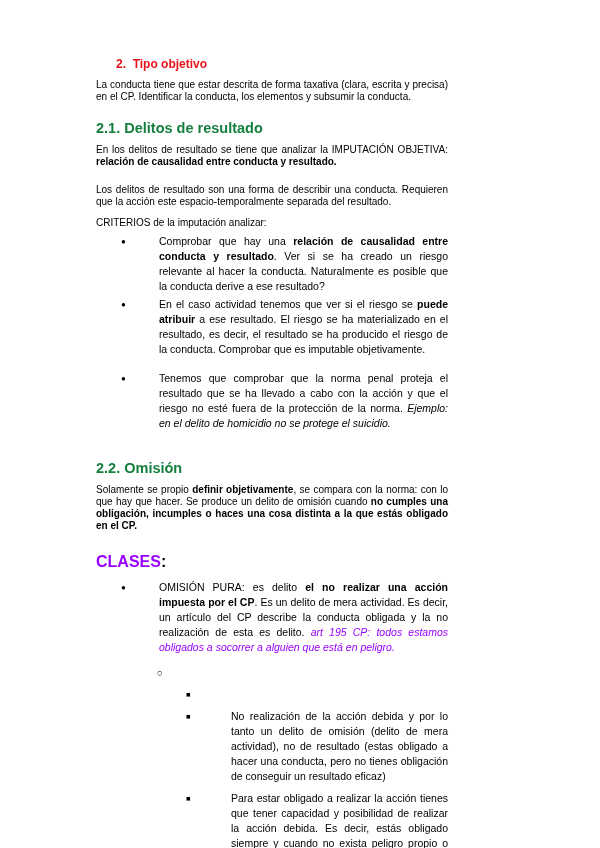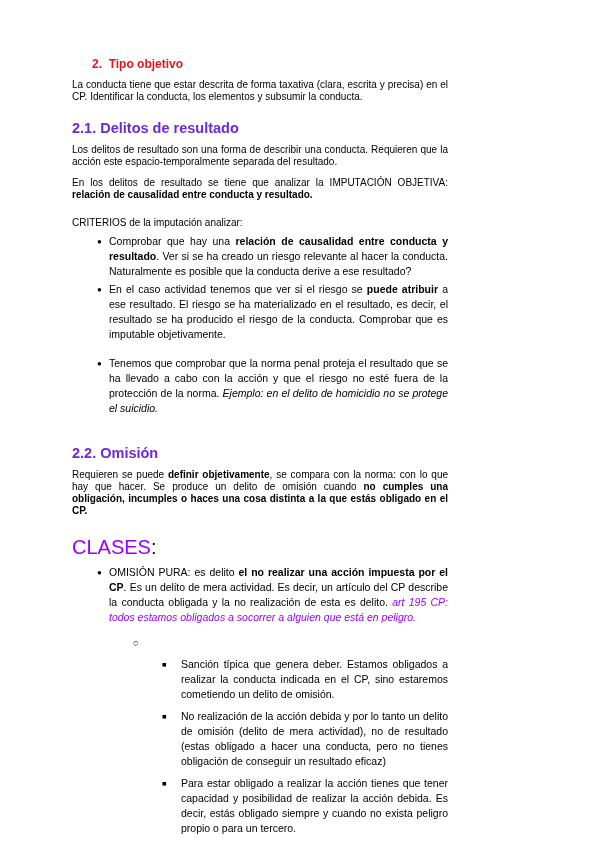--- a/index.html
+++ b/index.html
@@ -4,50 +4,50 @@
 <style>
   * { margin: 0; padding: 0; box-sizing: border-box; }
   html, body { background: #ffffff; }
   body {
     width: 600px; height: 848px;
     font-family: "Liberation Sans", "DejaVu Sans", sans-serif;
     color: #000000;
   }
   .page {
     width: 520px; height: 848px;
-    padding: 56px 72px 0 72px;
+    padding: 56px 72px 0 96px;
     background: #ffffff;
     overflow: hidden;
   }
   .h-title {
     color: #e8131a; font-weight: bold; font-size: 12px; line-height: 16px;
     margin: 0 0 7px 20px; white-space: pre-wrap;
   }
   .h2 {
-    color: #6d28d9; font-weight: bold; font-size: 14.5px; line-height: 19px;
+    color: #15803d; font-weight: bold; font-size: 14.5px; line-height: 19px;
     margin-bottom: 6px;
   }
   .h2.mt { margin-top: 14px; }
   .h2.mt-big { margin-top: 28px; }
-  .h-clases { font-size: 20px; line-height: 20px; font-weight: normal; margin-bottom: 8px; }
+  .h-clases { font-size: 16px; line-height: 20px; font-weight: bold; margin-bottom: 8px; }
   .h-clases .purple { color: #9900ff; }
   .para {
     font-size: 10px; line-height: 12px; text-align: justify;
   }
   .mb-sm  { margin-bottom: 5px; }
   .mb-med { margin-bottom: 9px; }
   .mb-big { margin-bottom: 16px; }
   .mb-sec { margin-bottom: 20px; }
   .b { font-weight: bold; }
   .i { font-style: italic; }
   .purple { color: #9900ff; }
   .li {
     display: flex; font-size: 10.5px; line-height: 15px;
   }
-  .li .tx { flex: 1; text-align: justify; }
+  .li .tx { flex: 1; text-align: justify; margin-left: 26px; }
   .li .mk { flex: none; line-height: 15px; }
   .l1 { padding-left: 25px; margin-bottom: 3px; }
   .l1 .mk { width: 12px; font-size: 8px; }
   .l2 { padding-left: 61px; margin-bottom: 7px; }
   .l2 .mk { width: 13px; font-size: 9.5px; }
   .l3 { padding-left: 90px; margin-bottom: 7px; }
   .l3 .mk { width: 19px; font-size: 7.5px; }
   .gap-before { margin-top: 14px; }
   .after-bullets { margin-bottom: 10px; }
 </style>
@@ -55,59 +55,58 @@
 <body>
 
 <div class="page">
 
   <div class="h-title">2.  Tipo objetivo</div>
 
   <p class="para mb-big">La conducta tiene que estar descrita de forma taxativa (clara, escrita y precisa) en el CP. Identificar la conducta, los elementos y subsumir la conducta.</p>
 
   <div class="h2 mt">2.1. Delitos de resultado</div>
 
+  <p class="para mb-big"><span>En los delitos de resultado se tiene que analizar la IMPUTACIÓN OBJETIVA: </span><span class="b">relación de causalidad entre conducta y resultado.</span></p>
+
   <p class="para mb-med">Los delitos de resultado son una forma de describir una conducta. Requieren que la acción este espacio-temporalmente separada del resultado.</p>
-
-  <p class="para mb-big"><span>En los delitos de resultado se tiene que analizar la IMPUTACIÓN OBJETIVA: </span><span class="b">relación de causalidad entre conducta y resultado.</span></p>
 
   <p class="para mb-sm">CRITERIOS de la imputación analizar:</p>
 
   <div class="li l1">
     <span class="mk">●</span>
     <div class="tx"><span>Comprobar que hay una </span><span class="b">relación de causalidad entre conducta y resultado</span><span>. Ver si se ha creado un riesgo relevante al hacer la conducta. Naturalmente es posible que la conducta derive a ese resultado?</span></div>
   </div>
 
   <div class="li l1">
     <span class="mk">●</span>
     <div class="tx"><span>En el caso actividad tenemos que ver si el riesgo se </span><span class="b">puede atribuir</span><span> a ese resultado. El riesgo se ha materializado en el resultado, es decir, el resultado se ha producido el riesgo de la conducta. Comprobar que es imputable objetivamente.</span></div>
   </div>
 
   <div class="li l1 gap-before">
     <span class="mk">●</span>
     <div class="tx"><span>Tenemos que comprobar que la norma penal proteja el resultado que se ha llevado a cabo con la acción y que el riesgo no esté fuera de la protección de la norma. </span><span class="i">Ejemplo: en el delito de homicidio no se protege el suicidio.</span></div>
   </div>
 
   <div class="h2 mt-big">2.2. Omisión</div>
 
-  <p class="para mb-sec"><span>Requieren se puede </span><span class="b">definir objetivamente</span><span>, se compara con la norma: con lo que hay que hacer. Se produce un delito de omisión cuando </span><span class="b">no cumples una obligación, incumples o haces una cosa distinta a la que estás obligado en el CP.</span></p>
+  <p class="para mb-sec"><span>Solamente se propio </span><span class="b">definir objetivamente</span><span>, se compara con la norma: con lo que hay que hacer. Se produce un delito de omisión cuando </span><span class="b">no cumples una obligación, incumples o haces una cosa distinta a la que estás obligado en el CP.</span></p>
 
   <div class="h-clases"><span class="purple">CLASES</span><span>:</span></div>
 
   <div class="li l1 after-bullets">
     <span class="mk">●</span>
     <div class="tx"><span>OMISIÓN PURA:  es delito </span><span class="b">el no realizar una acción impuesta por el CP</span><span>. Es un delito de mera actividad. Es decir, un artículo del CP describe la conducta obligada y la no realización de esta es delito. </span><span class="i purple">art 195 CP: todos estamos obligados a socorrer a alguien que está en peligro.</span></div>
   </div>
 
   <div class="li l2">
     <span class="mk">○</span>
   </div>
 
   <div class="li l3">
     <span class="mk">■</span>
-    <div class="tx"><span>Sanción típica que genera deber. Estamos obligados a realizar la conducta indicada en el CP, sino estaremos cometiendo un delito de omisión.</span></div>
   </div>
 
   <div class="li l3">
     <span class="mk">■</span>
     <div class="tx"><span>No realización de la acción debida y por lo tanto un delito de omisión (delito de mera actividad), no de resultado (estas obligado a hacer una conducta, pero no tienes obligación de conseguir un resultado eficaz)</span></div>
   </div>
 
   <div class="li l3">
     <span class="mk">■</span>
     <div class="tx"><span>Para estar obligado a realizar la acción tienes que tener capacidad y posibilidad de realizar la acción debida. Es decir, estás obligado siempre y cuando no exista peligro propio o para un tercero.</span></div>

